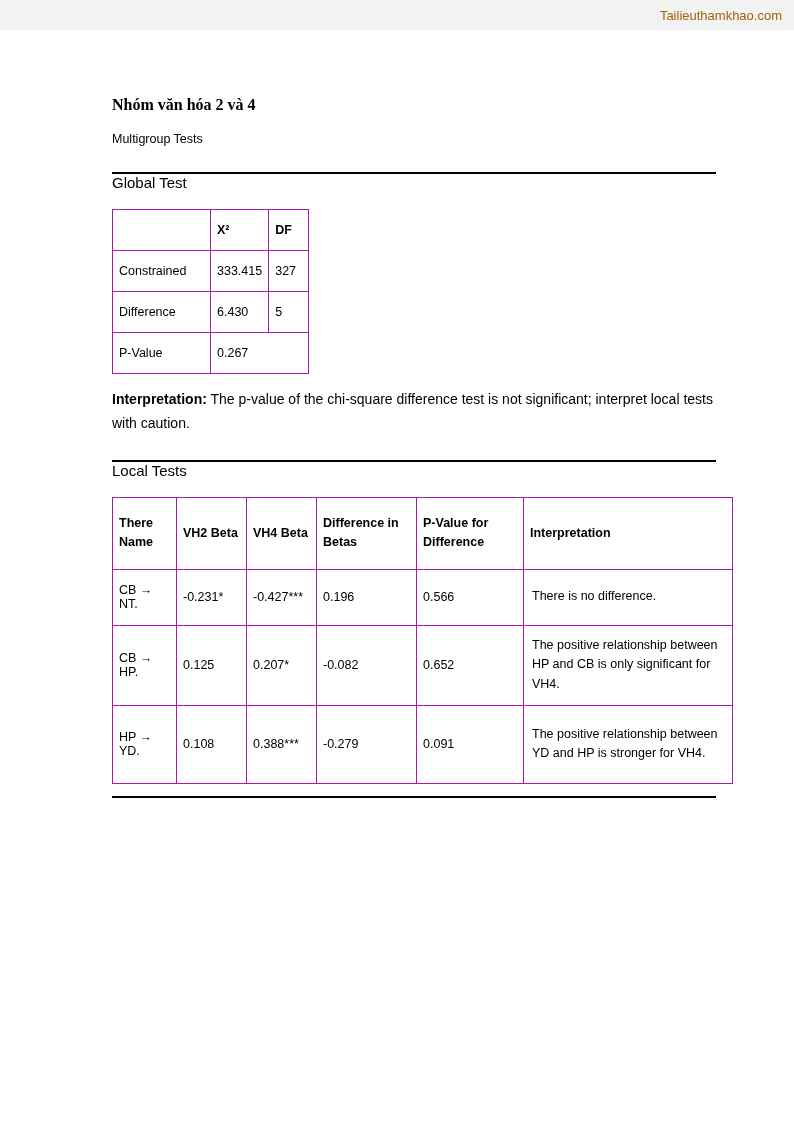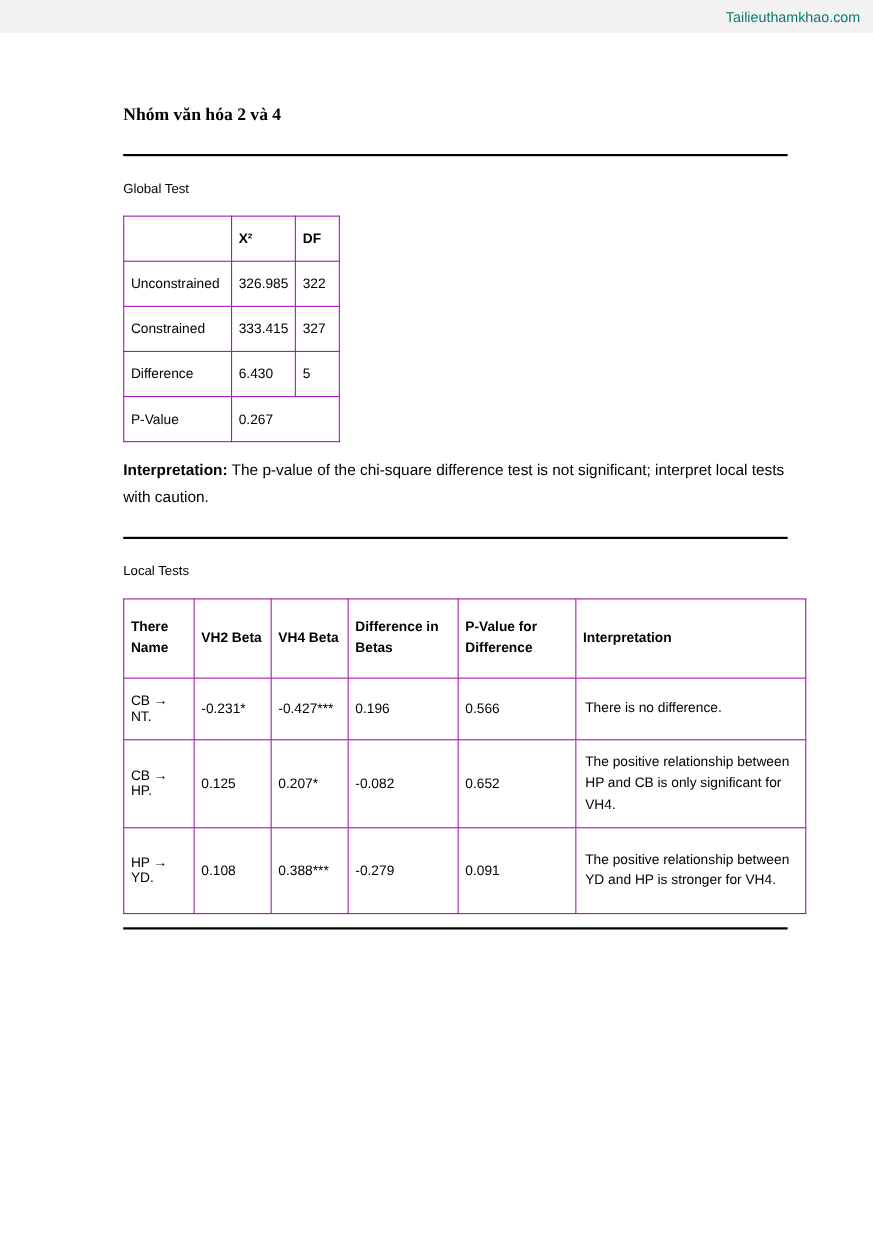--- a/index.html
+++ b/index.html
@@ -10,33 +10,33 @@
     font-family: "Liberation Sans", sans-serif;
     color: #000;
     overflow: hidden;
   }
   .topbar {
     width: 794px; height: 30px;
     background: #f2f2f2;
     display: flex; align-items: center; justify-content: flex-end;
     padding-right: 12px;
   }
-  .watermark { color: #0f766e; font-size: 13px; }
+  .watermark { color: #a16207; font-size: 13px; }
   .content { padding-left: 112px; padding-right: 24px; }
   .doc-title {
     margin-top: 66px;
     font-family: "Liberation Serif", serif;
     font-size: 16px; font-weight: bold;
   }
   .subtitle { margin-top: 18px; font-size: 12.5px; }
   .rule {
     border: none; height: 2px; background: #000;
     width: 604px; margin-top: 26px;
   }
-  .section-label { margin-top: 22px; font-size: 12px; }
+  .section-label { font-size: 15px; }
 
   table { border-collapse: collapse; table-layout: fixed; margin-top: 18px; }
   td, th {
     border: 1px solid #a21caf;
     padding: 4px 6px;
     font-size: 12.5px;
     text-align: left;
     vertical-align: middle;
     overflow-wrap: break-word;
   }
@@ -67,41 +67,37 @@
 </head>
 <body>
 
 <div class="topbar">
   <span class="watermark">Tailieuthamkhao.com</span>
 </div>
 
 <div class="content">
 
   <h1 class="doc-title">Nhóm văn hóa 2 và 4</h1>
+  <div class="subtitle">Multigroup Tests</div>
 
   <hr class="rule">
 
   <div class="section-label">Global Test</div>
 
   <table class="global-table">
     <colgroup>
         <col style="width:98px">
         <col style="width:56px">
         <col style="width:40px">
       </colgroup>
     <tbody>
       <tr>
         <td></td>
         <th>X²</th>
         <th>DF</th>
-      </tr>
-      <tr>
-        <td>Unconstrained</td>
-        <td>326.985</td>
-        <td>322</td>
       </tr>
       <tr>
         <td>Constrained</td>
         <td>333.415</td>
         <td>327</td>
       </tr>
       <tr>
         <td>Difference</td>
         <td>6.430</td>
         <td>5</td>

